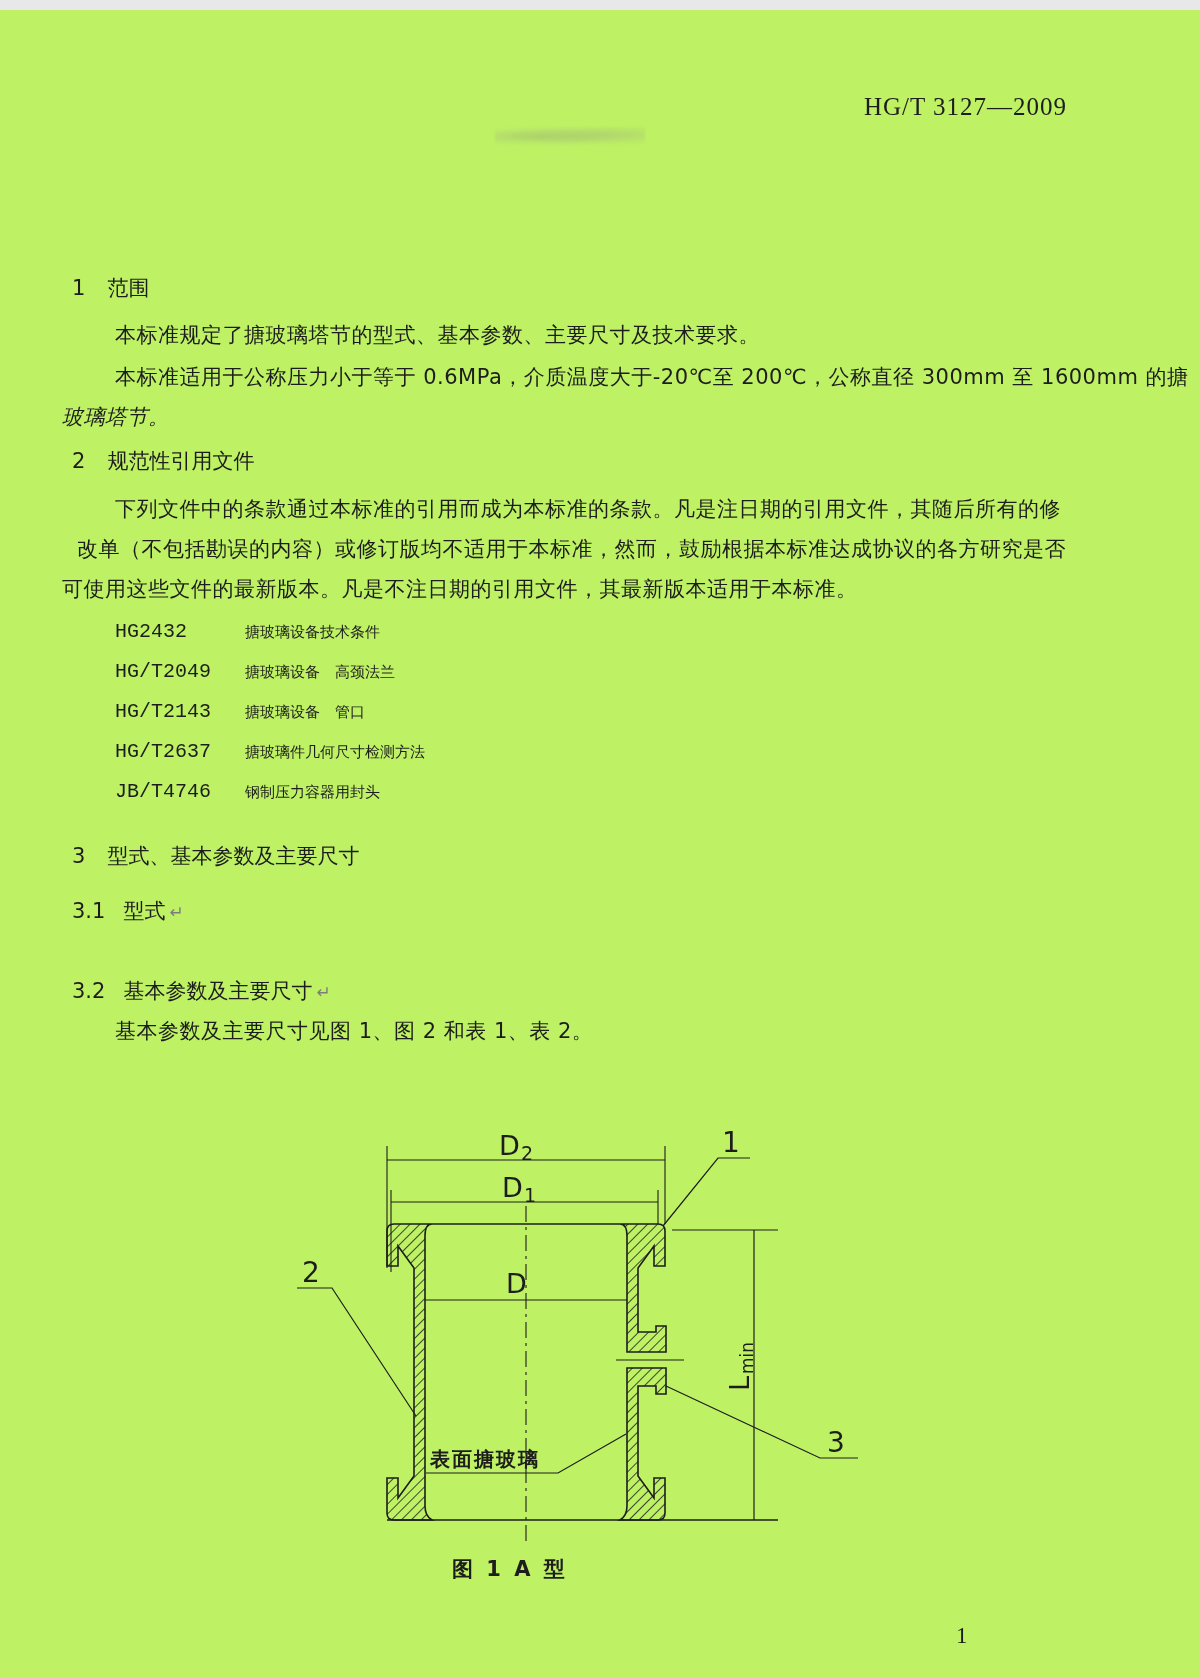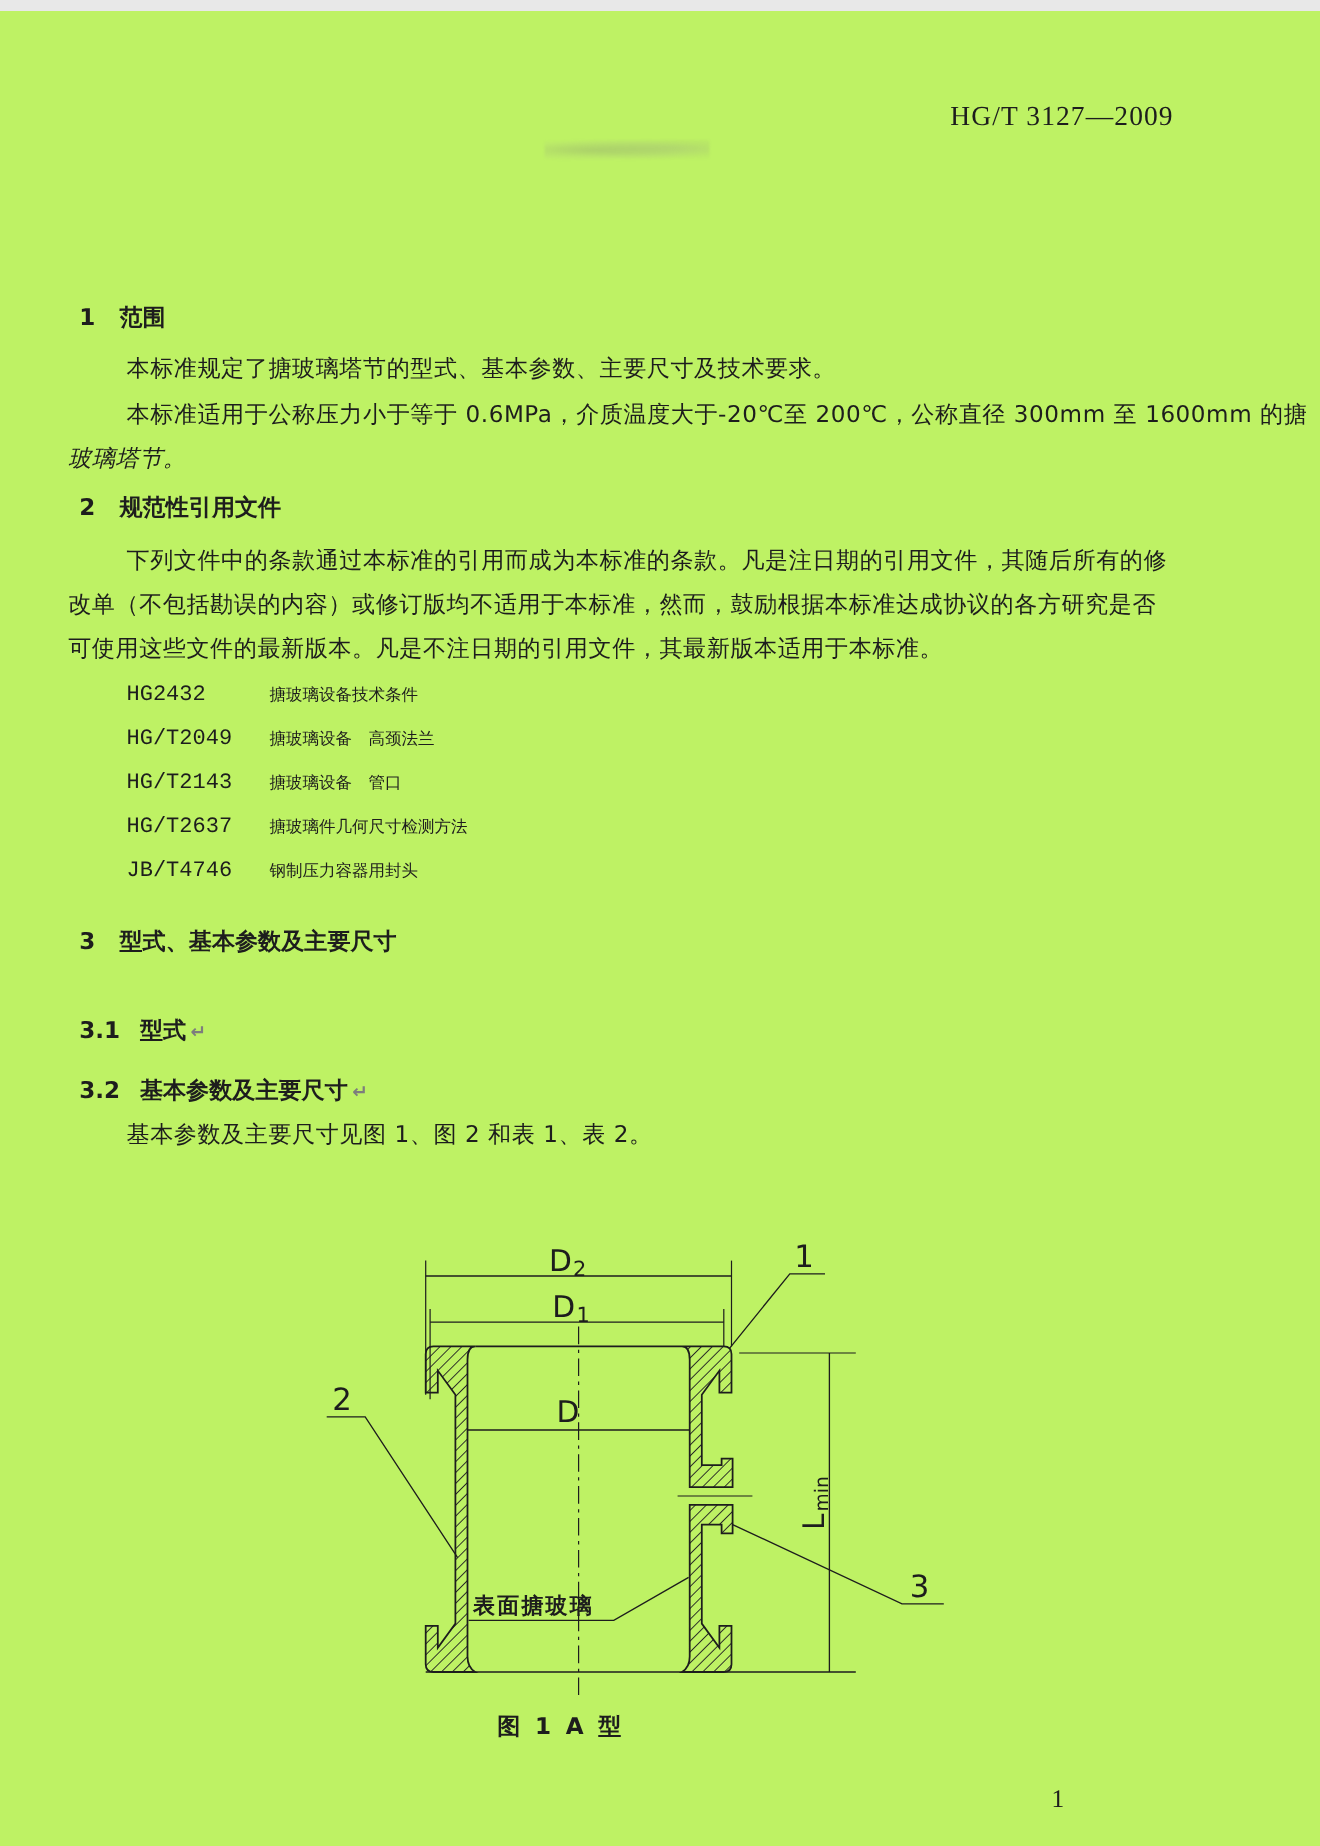--- a/index.html
+++ b/index.html
@@ -11,21 +11,21 @@
     overflow:hidden;
     font-family:"DejaVu Sans","Liberation Sans",sans-serif;
     color:#1d1d1d;
   }
   .t{position:absolute;line-height:1;white-space:nowrap;}
   .serif{font-family:"Liberation Serif","DejaVu Serif",serif;}
   .mono{font-family:"Liberation Mono","DejaVu Sans Mono",monospace;}
   .hdr-code{top:84px;right:133px;font-size:25px;letter-spacing:1px;}
   .doc-title{top:158px;left:0;width:100%;text-align:center;
     font-size:38px;font-weight:bold;letter-spacing:34px;text-indent:34px;}
-  .h{font-weight:bold;font-size:21px;}
+  .h{font-weight:normal;font-size:21px;}
   .h .num{display:inline-block;}
   .h .htxt{margin-left:22px;}
   .bl{font-size:21px;letter-spacing:0.5px;}
   .ref .code{display:inline-block;min-width:130px;font-size:20px;}
   .ref .name{font-size:15px;}
   .ret{color:#7d7d7d;font-size:17px;margin-left:4px;font-family:"DejaVu Sans",sans-serif;}
   .caption{font-weight:bold;font-size:21px;letter-spacing:3px;}
   .pagenum{font-size:23px;}
   .artifact-top{position:absolute;left:495px;top:117px;width:150px;height:19px;
     background:radial-gradient(ellipse at 30% 50%, rgba(120,120,120,.45), rgba(160,160,160,.15) 55%, rgba(255,255,255,0) 75%),
@@ -51,21 +51,21 @@
     <span class="num">1</span><span class="htxt">范围</span>
   </div>
   <div class="t bl" style="top:315px;left:115px;">本标准规定了搪玻璃塔节的型式、基本参数、主要尺寸及技术要求。</div>
   <div class="t bl" style="top:357px;left:115px;">本标准适用于公称压力小于等于 0.6MPa，介质温度大于-20℃至 200℃，公称直径 300mm 至 1600mm 的搪</div>
   <div class="t bl" style="top:397px;left:62px;font-style:italic;">玻璃塔节。</div>
 
   <div class="t h" style="top:441px;left:72px;">
     <span class="num">2</span><span class="htxt">规范性引用文件</span>
   </div>
   <div class="t bl" style="top:489px;left:115px;">下列文件中的条款通过本标准的引用而成为本标准的条款。凡是注日期的引用文件，其随后所有的修</div>
-  <div class="t bl" style="top:529px;left:62px;">改单（不包括勘误的内容）或修订版均不适用于本标准，然而，鼓励根据本标准达成协议的各方研究是否</div>
+  <div class="t bl" style="top:529px;left:77px;">改单（不包括勘误的内容）或修订版均不适用于本标准，然而，鼓励根据本标准达成协议的各方研究是否</div>
   <div class="t bl" style="top:569px;left:62px;">可使用这些文件的最新版本。凡是不注日期的引用文件，其最新版本适用于本标准。</div>
 
   <div class="t ref" style="top:612px;left:115px;">
     <span class="code mono">HG2432</span><span class="name">搪玻璃设备技术条件</span>
   </div>
   <div class="t ref" style="top:652px;left:115px;">
     <span class="code mono">HG/T2049</span><span class="name">搪玻璃设备　高颈法兰</span>
   </div>
   <div class="t ref" style="top:692px;left:115px;">
     <span class="code mono">HG/T2143</span><span class="name">搪玻璃设备　管口</span>
@@ -74,21 +74,21 @@
     <span class="code mono">HG/T2637</span><span class="name">搪玻璃件几何尺寸检测方法</span>
   </div>
   <div class="t ref" style="top:772px;left:115px;">
     <span class="code mono">JB/T4746</span><span class="name">钢制压力容器用封头</span>
   </div>
 
   <div class="t h" style="top:836px;left:72px;">
     <span class="num">3</span><span class="htxt">型式、基本参数及主要尺寸</span>
   </div>
 
-  <div class="t h" style="top:917px;left:72px;">
+  <div class="t h" style="top:891px;left:72px;">
     <span class="num">3.1</span><span class="htxt" style="margin-left:18px;">型式</span><span class="ret">↵</span>
   </div>
 
   <div class="t h" style="top:971px;left:72px;">
     <span class="num">3.2</span><span class="htxt" style="margin-left:18px;">基本参数及主要尺寸</span><span class="ret">↵</span>
   </div>
   <div class="t bl" style="top:1011px;left:115px;">基本参数及主要尺寸见图 1、图 2 和表 1、表 2。</div>
 
   <svg style="left:260px;top:1090px;" width="650" height="470" viewBox="260 1090 650 470">
     <defs>

